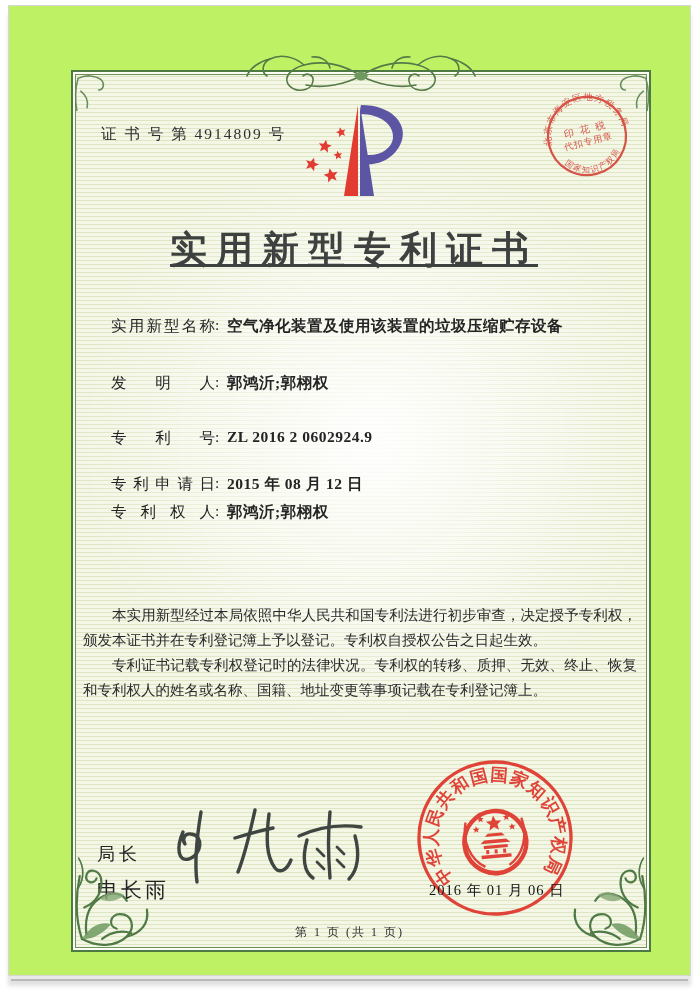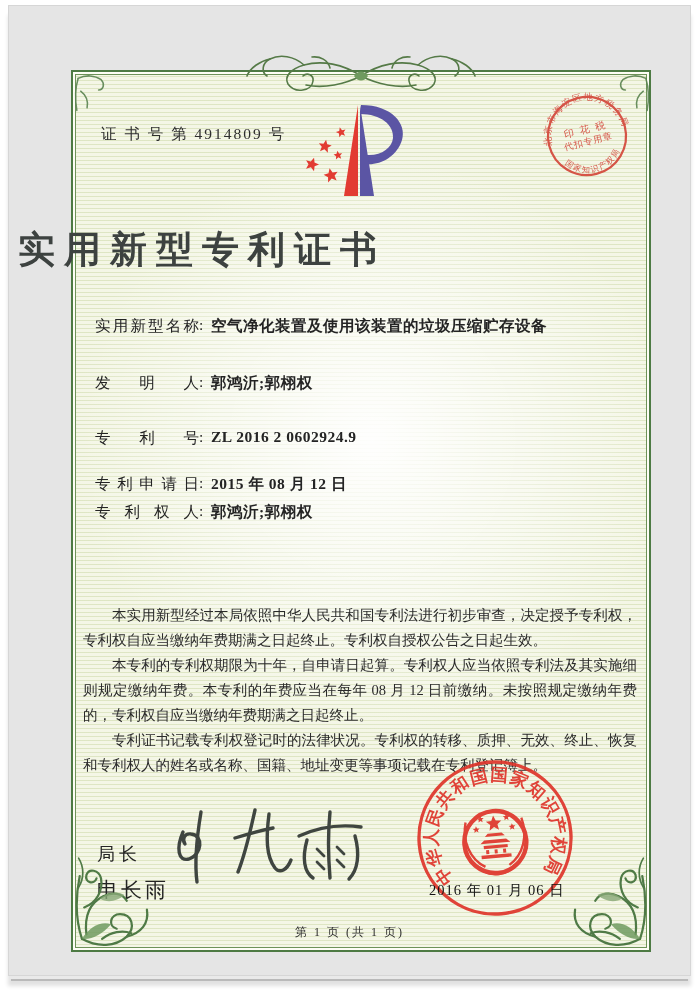--- a/index.html
+++ b/index.html
@@ -3,38 +3,38 @@
 <meta charset="utf-8">
 <style>
   html,body{margin:0;padding:0;}
   body{
     width:700px;height:992px;position:relative;background:#ffffff;overflow:hidden;
     font-family:"Liberation Serif","DejaVu Serif",serif;
     -webkit-font-smoothing:antialiased;
   }
   .page{
     position:absolute;left:8px;top:5px;right:9px;bottom:16px;
-    background:#e5e5e5;border:1px solid #d6d6d6;
+    background:#bef264;border:1px solid #d6d6d6;
     box-shadow:0 5px 0 -2px #e9e9e9,0 8px 0 -3px #b9b9b9,0 10px 4px rgba(0,0,0,.12);
   }
   .frame{
     position:absolute;left:62px;top:64px;width:580px;height:882px;box-sizing:border-box;
     border:2px solid #4d7a43;
     box-shadow:inset 0 0 0 2px #fdfdf5,inset 0 0 0 3px #6d9258;
     background:
       radial-gradient(ellipse 70% 45% at 52% 42%, rgba(255,255,255,.95) 0%, rgba(255,255,255,0) 75%),
       repeating-linear-gradient(180deg, rgba(186,203,138,.38) 0 1px, rgba(255,255,255,0) 1px 4px),
       #f4f6e6;
   }
   .abs{position:absolute;}
   .cert-no{left:92px;top:118px;font-size:15.5px;letter-spacing:2px;color:#2e2e2e;}
-  .title{left:0;right:0;top:219px;font-size:37px;font-weight:600;
-         letter-spacing:9px;color:#3d4240;text-indent:9px;}
+  .title{left:0;right:0;top:219px;text-align:center;font-size:37px;font-weight:600;
+         letter-spacing:9px;color:#3d4240;text-indent:9px;text-decoration:underline;}
   .row{left:86px;height:22px;font-size:15.5px;color:#242424;white-space:nowrap;}
-  .row .lab{display:inline-block;width:104px;text-align:justify;text-align-last:justify;vertical-align:top;}
+  .row .lab{display:inline-block;width:104px;text-align:justify;text-align-last:justify;vertical-align:top;margin-left:16px;}
   .row .colon{display:inline-block;width:12px;vertical-align:top;}
   .row .val{display:inline-block;vertical-align:top;letter-spacing:.5px;font-weight:bold;}
   .body-text{left:74px;width:554px;top:597px;font-size:14.5px;line-height:25px;
              color:#2a2a2a;text-align:justify;}
   .body-text p{margin:0;text-indent:2em;}
   .sig-title{left:88px;top:836px;font-size:18px;letter-spacing:4px;color:#242424;}
   .sig-name{left:88px;top:870px;font-size:21px;letter-spacing:3px;color:#242424;}
   .footer{left:0;right:0;top:918px;text-align:center;font-size:12px;letter-spacing:2px;color:#2f2f2f;}
   .seal-date{left:420px;top:875px;font-size:14.5px;letter-spacing:1px;color:#141414;z-index:6;}
   .logo{left:288px;top:90px;width:122px;height:112px;}
@@ -166,22 +166,21 @@
     <span class="lab">专利号</span><span class="colon">:</span><span class="val">ZL 2016 2 0602924.9</span>
   </div>
   <div class="abs row" style="top:468px">
     <span class="lab">专利申请日</span><span class="colon">:</span><span class="val">2015 年 08 月 12 日</span>
   </div>
   <div class="abs row" style="top:496px">
     <span class="lab">专利权人</span><span class="colon">:</span><span class="val">郭鸿沂;郭栩权</span>
   </div>
 
   <div class="abs body-text">
-    <p>本实用新型经过本局依照中华人民共和国专利法进行初步审查，决定授予专利权，专利权自应当缴纳年费期满之日起终止。专利权自授权公告之日起生效。</p>
-    <p>本专利的专利权期限为十年，自申请日起算。专利权人应当依照专利法及其实施细则规定缴纳年费。本专利的年费应当在每年 08 月 12 日前缴纳。未按照规定缴纳年费的，专利权自应当缴纳年费期满之日起终止。</p>
+    <p>本实用新型经过本局依照中华人民共和国专利法进行初步审查，决定授予专利权，颁发本证书并在专利登记簿上予以登记。专利权自授权公告之日起生效。</p>
     <p>专利证书记载专利权登记时的法律状况。专利权的转移、质押、无效、终止、恢复和专利权人的姓名或名称、国籍、地址变更等事项记载在专利登记簿上。</p>
   </div>
 
   <div class="abs sig-title">局长</div>
   <div class="abs sig-name">申长雨</div>
 
   <svg class="abs signature" viewBox="0 0 220 108">
     <g fill="none" stroke="#3f4540" stroke-width="3.4" stroke-linecap="round" stroke-linejoin="round">
       <path d="M34,10 C30,34 27,58 30,80"></path>
       <path d="M16,30 C9,46 11,60 22,57 C35,53 37,33 24,32 C17,31 15,38 18,42"></path>

